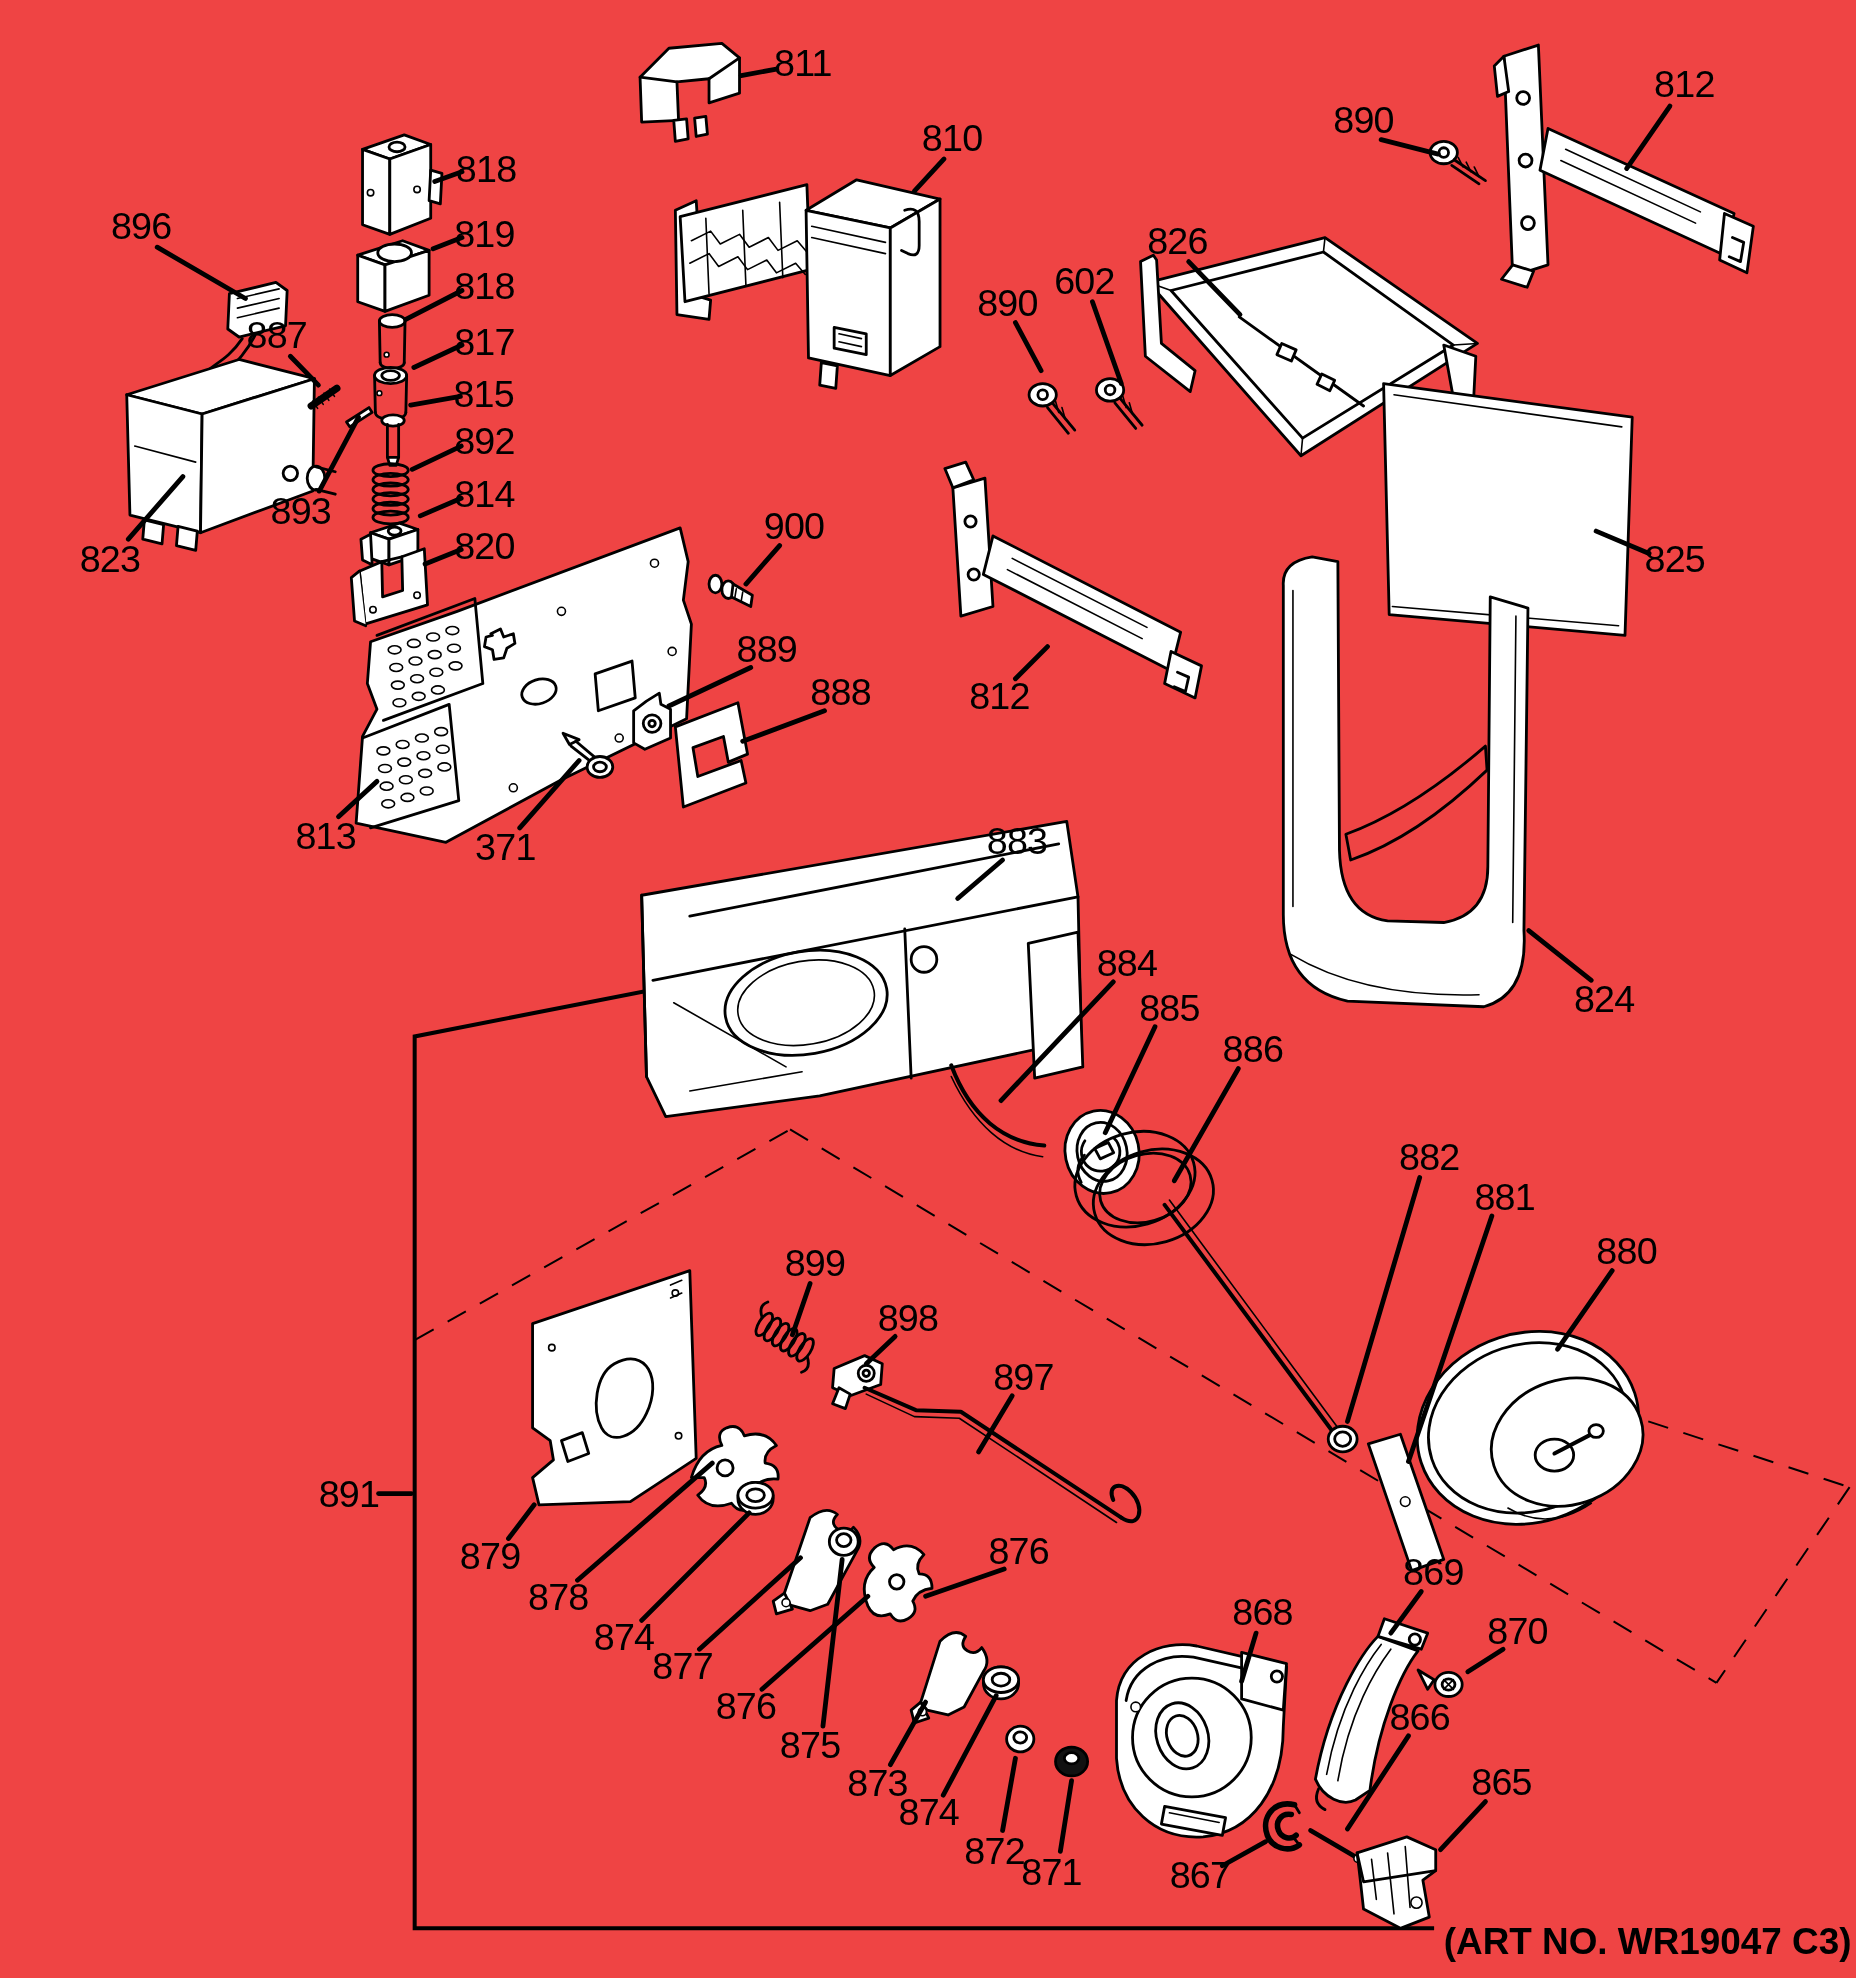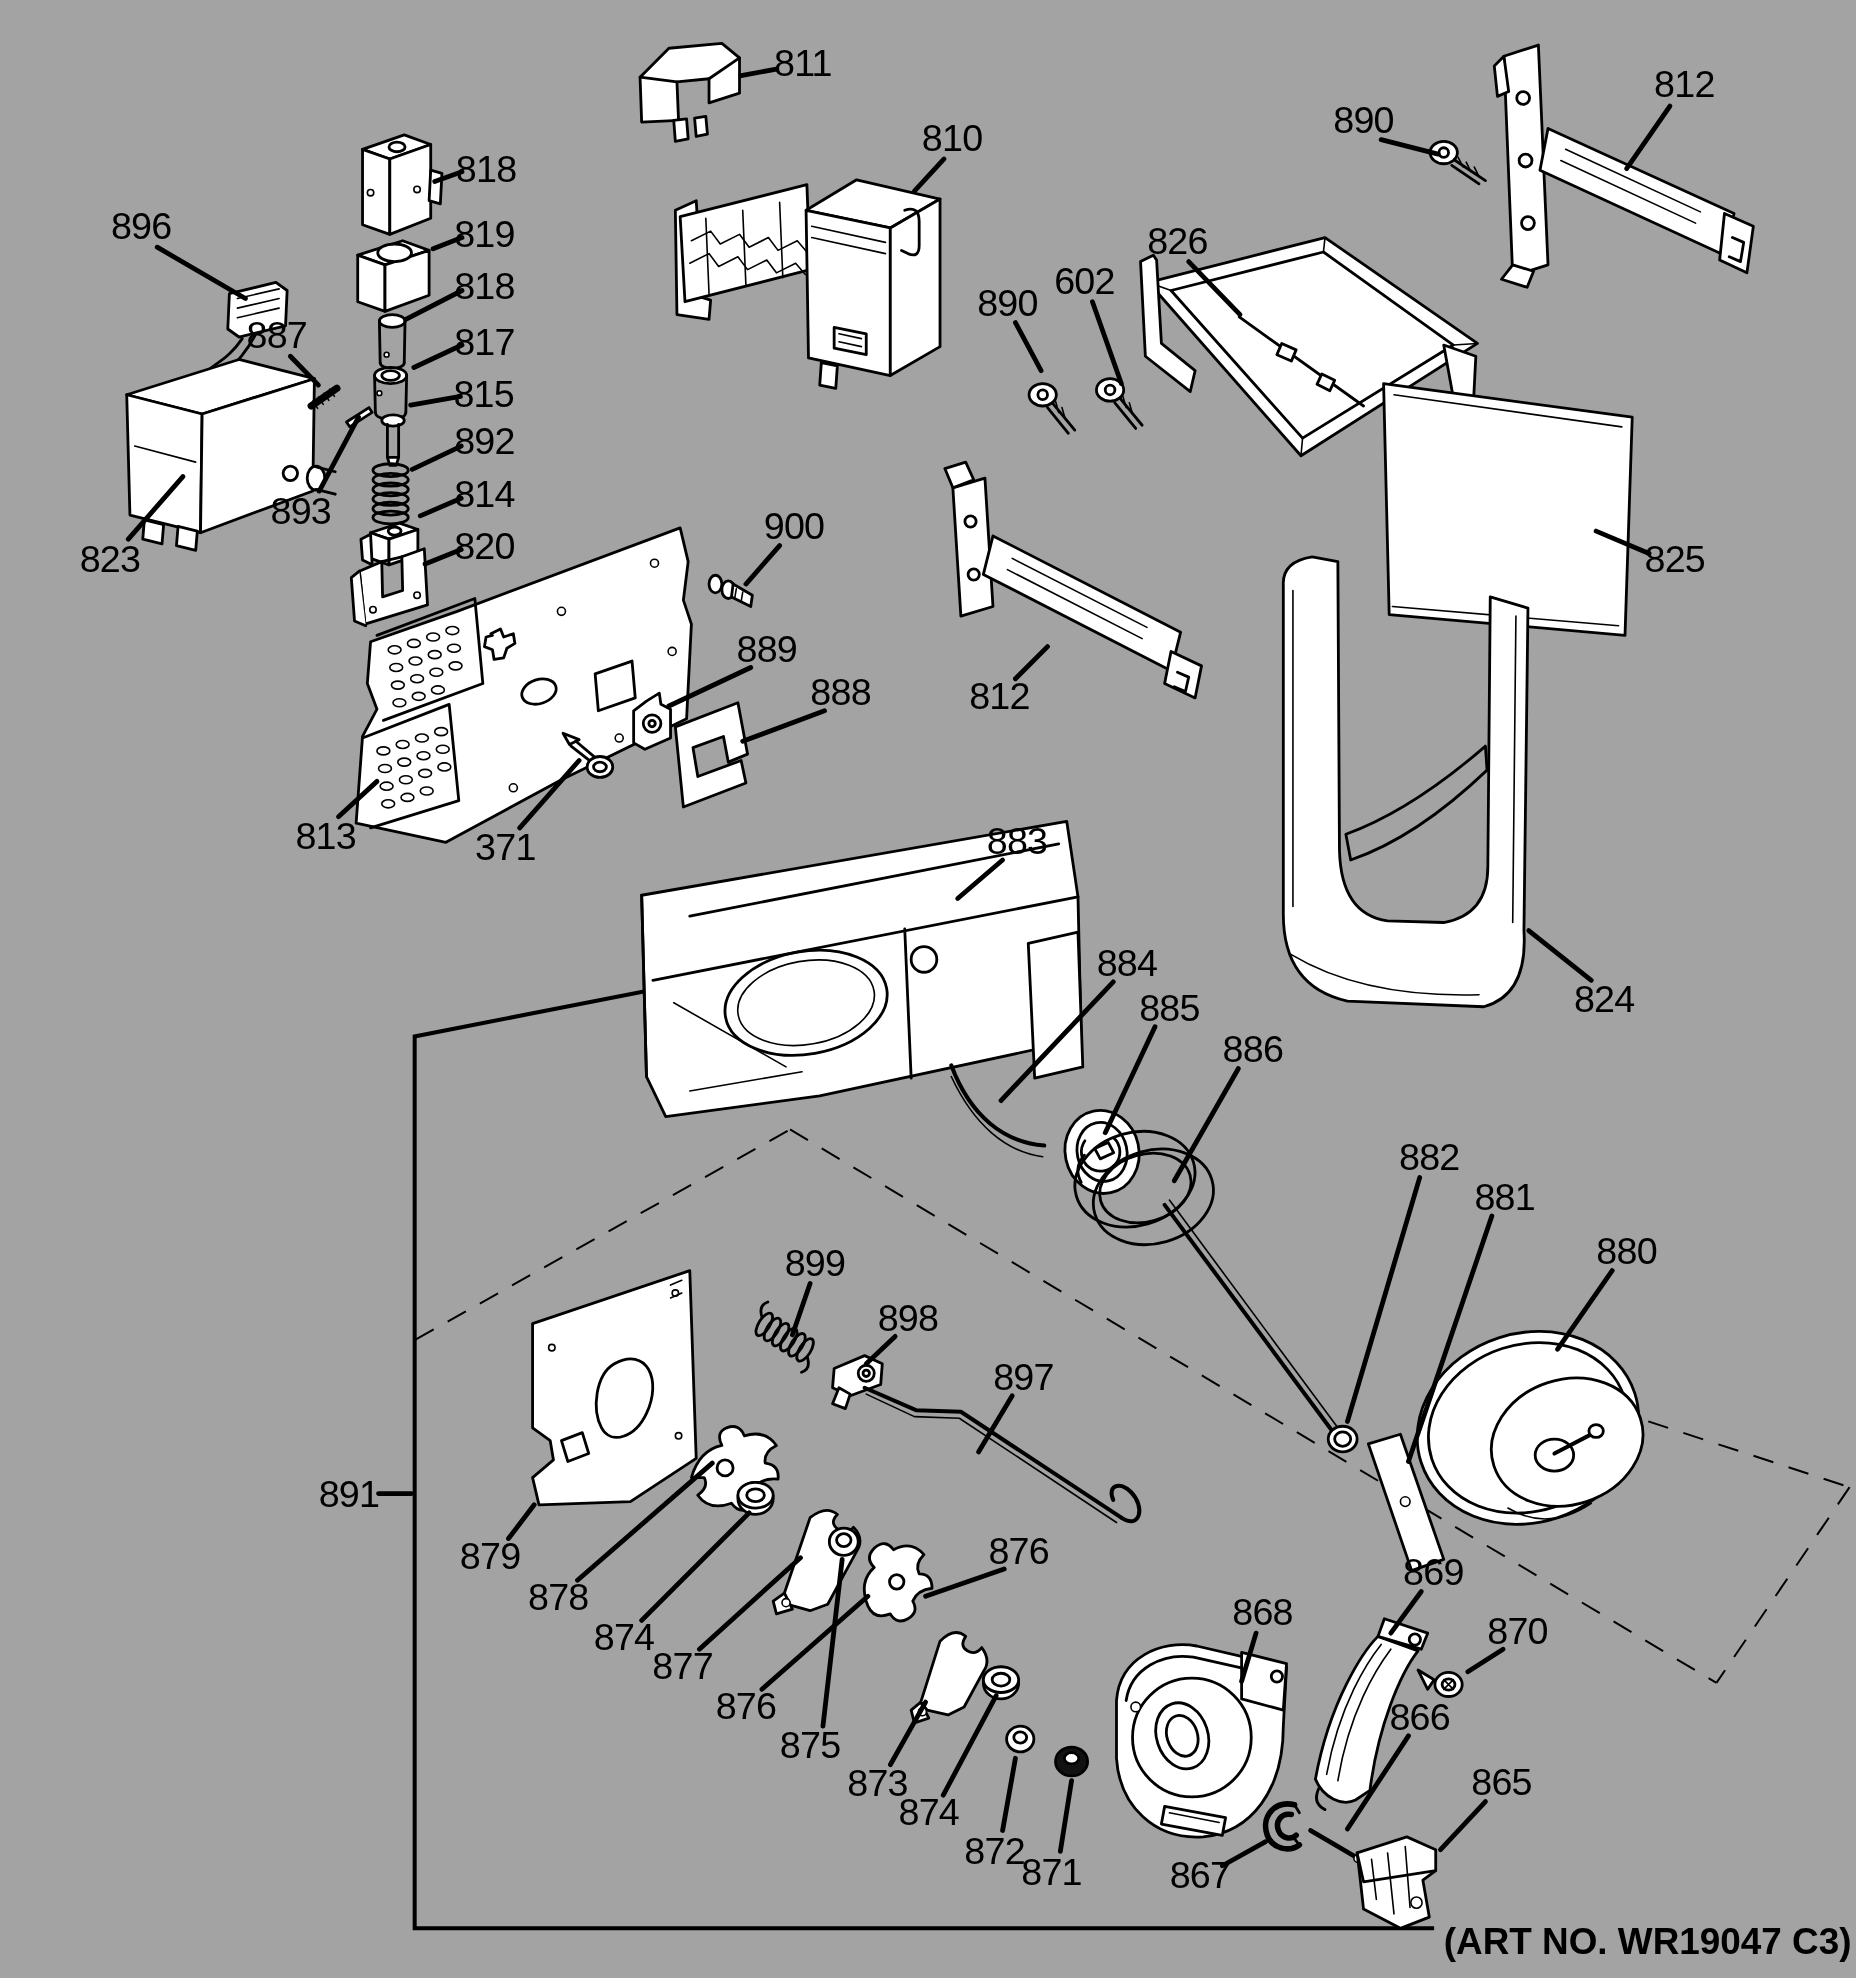--- a/index.html
+++ b/index.html
@@ -1,16 +1,16 @@
 <!DOCTYPE html>
 <html style="font-size:13px"><head>
 <meta charset="utf-8">
 <style>
   html,body{margin:0;padding:0;background:#fff;}
-  .stage{width:1856px;height:1979px;position:relative;background:#a3a3a3;overflow:hidden;}
+  .stage{width:1856px;height:1979px;position:relative;background:#ef4444;overflow:hidden;}
   svg{display:block;}
   .callout-text{
     font-family:"Liberation Sans","DejaVu Sans",sans-serif;
     font-size:47px;
     fill:#000;
     letter-spacing:-1px;
   }
   .artno-text{
     font-family:"Liberation Sans","DejaVu Sans",sans-serif;
     font-size:46px;

